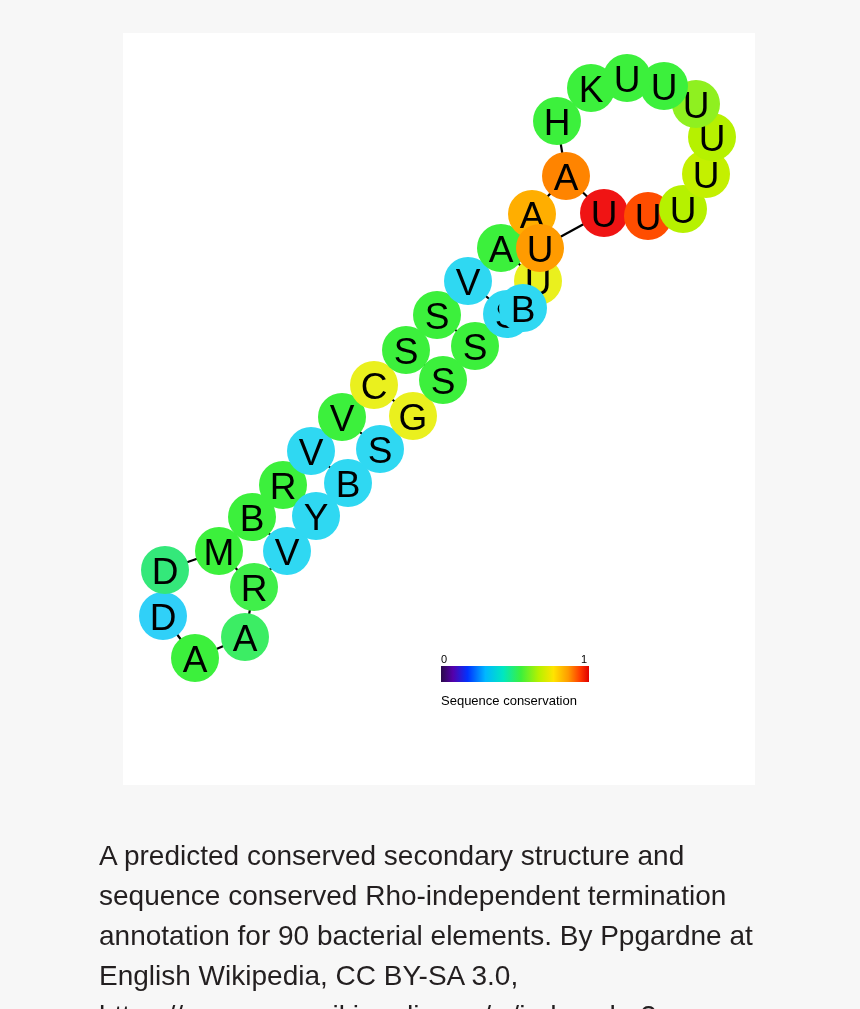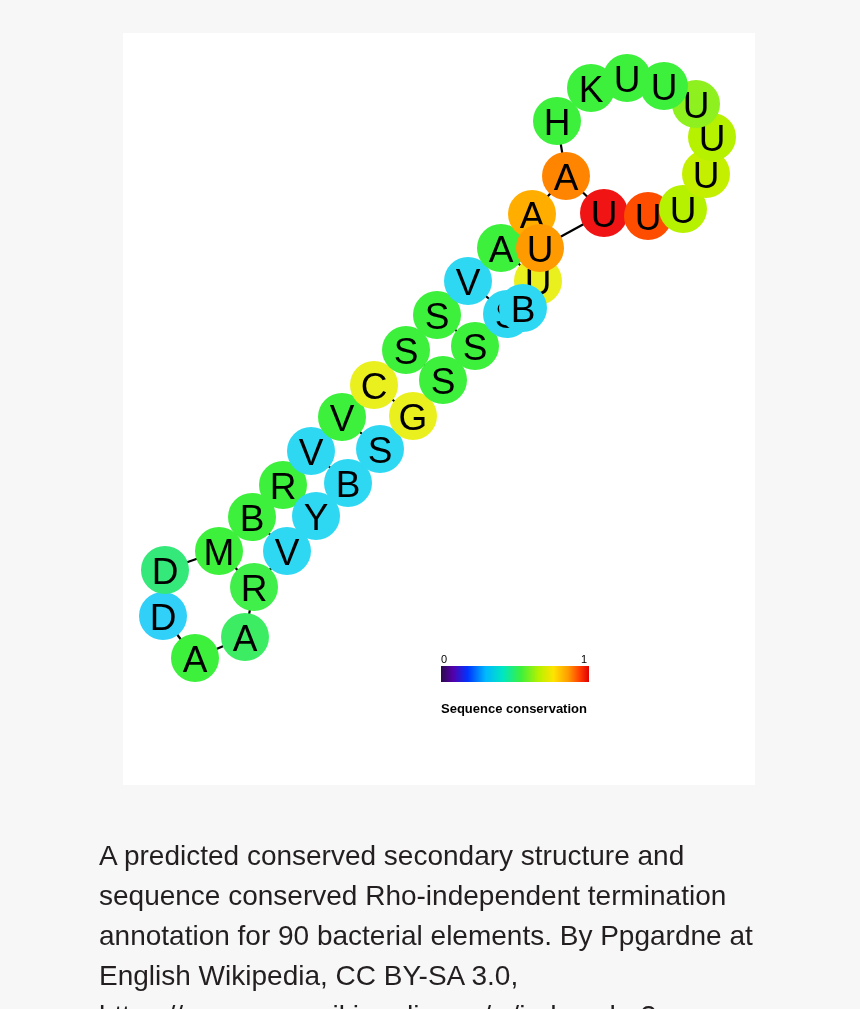--- a/index.html
+++ b/index.html
@@ -70,23 +70,22 @@
     color: #000;
     font-family: "Liberation Sans", sans-serif;
     line-height: 13px;
   }
   .legend-ticks .tick-min { left: 0; }
   .legend-ticks .tick-max { left: 140px; }
   #legend-caption {
     font-size: 13px;
     color: #000;
     font-family: "Liberation Sans", sans-serif;
-    margin-top: 19px;
+    margin-top: 11px;
     white-space: nowrap;
-    font-weight: bold;
   }
   #caption {
     position: absolute;
     left: 99px;
     top: 836px;
     width: 690px;
     font-size: 28px;
     line-height: 40px;
     color: #231f20;
     font-family: "Liberation Sans", sans-serif;

